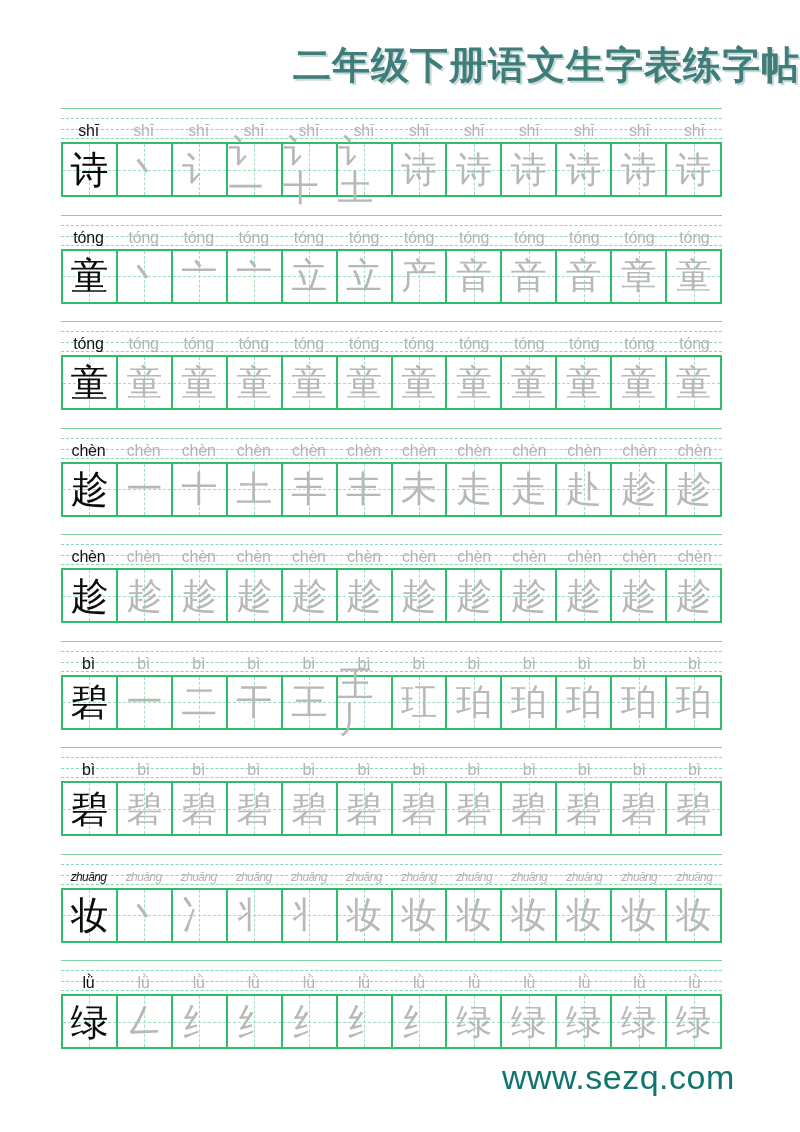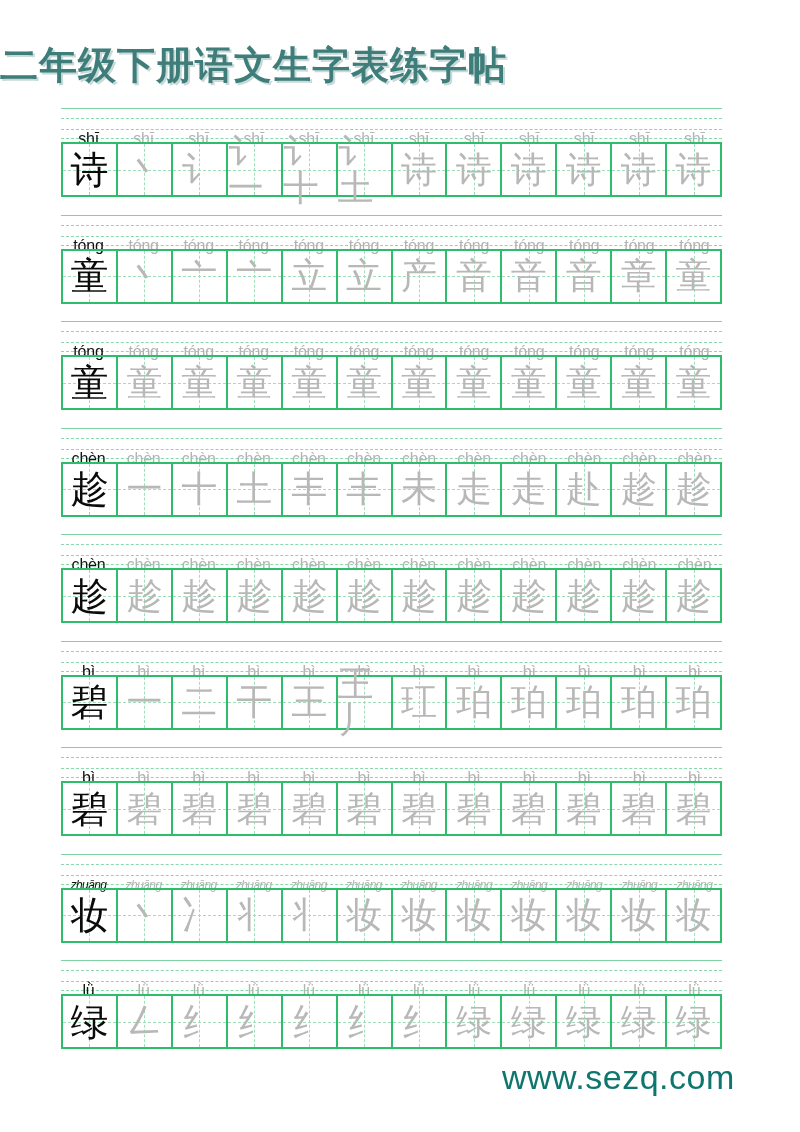--- a/index.html
+++ b/index.html
@@ -1,38 +1,38 @@
 <!DOCTYPE html>
 <html><head>
 <meta charset="utf-8">
 <style>
   html, body { margin: 0; padding: 0; background: #ffffff; }
   body { width: 800px; height: 1132px; position: relative; overflow: hidden;
          font-family: "DejaVu Sans", sans-serif; }
   .title {
-    position: absolute; left: 0; top: 40px; width: 800px; text-align: left;
+    position: absolute; left: 0; top: 40px; width: 800px; text-align: right;
     font-family: "DejaVu Serif", serif; font-size: 38px; font-weight: bold;
     color: #3e7d7a; letter-spacing: 1px;
     text-shadow: 2px 2px 0 #c8dad8;
   }
   .sheet { position: absolute; left: 61px; top: 106px; width: 661px; }
   .block { position: relative; height: 106.5px; }
   .pinyin-band {
     position: absolute; left: 0; top: 2px; width: 661px; height: 31px;
     border-top: 1.5px solid #7fd3a3;
   }
   .pinyin-band .dash1, .pinyin-band .dash2 {
     position: absolute; left: 0; width: 100%; height: 0;
     border-top: 1px dashed #8ad8ad;
   }
   .pinyin-band .dash1 { top: 9px; }
   .pinyin-band .dash2 { top: 20px; }
   .pinyin-band .base { position: absolute; left: 0; top: 29px; width: 100%; height:0;
     border-top: 1px dashed #8ad8ad; }
-  .pinyin-row { position: absolute; left: 0; top: 20px; width: 100%; height: 26px; display: flex; }
+  .pinyin-row { position: absolute; left: 0; top: 12px; width: 100%; height: 26px; display: flex; }
   .py {
     width: 55.08px; text-align: center; font-size: 16px; line-height: 26px;
     color: #b3b3b3; white-space: nowrap; overflow: visible;
     font-family: "Liberation Sans", sans-serif; letter-spacing: -0.2px;
   }
   .py.first { color: #111111; }
   .py.long { font-size: 12px; letter-spacing: -0.6px; font-style: italic; }
   .grid-row {
     position: absolute; left: 0; top: 36px; width: 661px; height: 55px;
     display: flex; border: 2px solid #2ebd6b; box-sizing: border-box;

